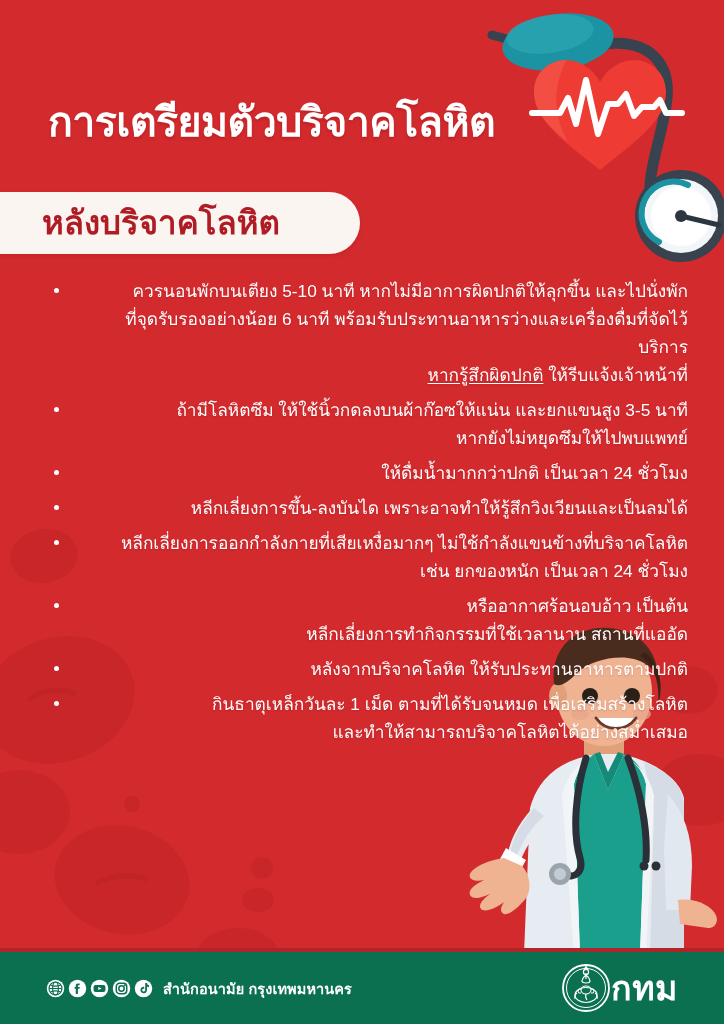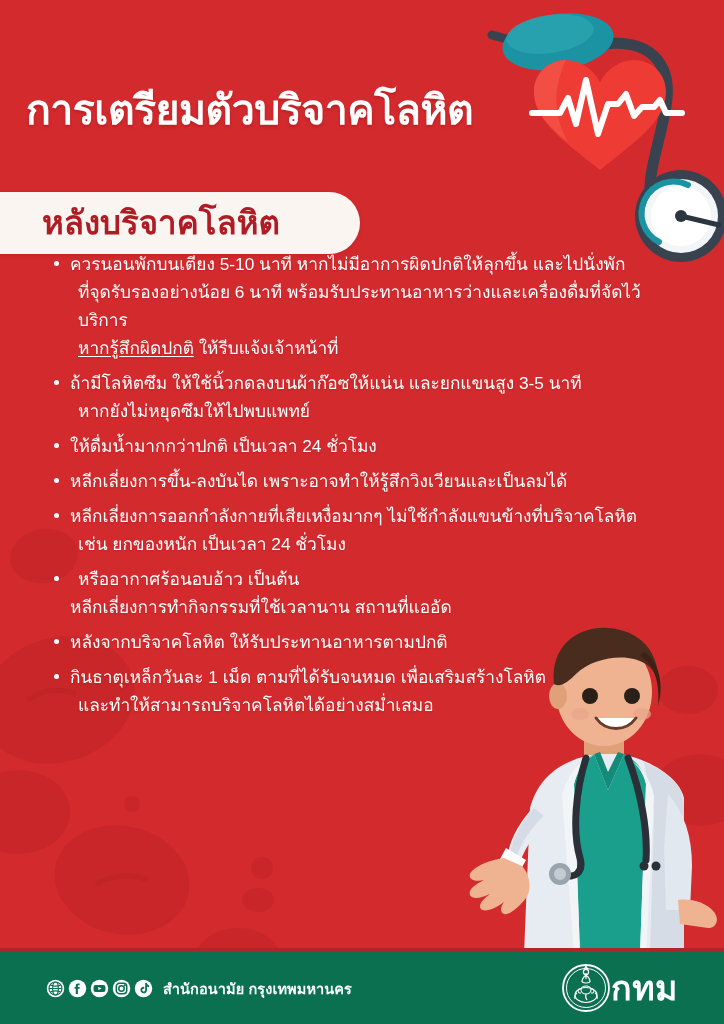--- a/index.html
+++ b/index.html
@@ -28,21 +28,22 @@
   .bg-cells { position: absolute; inset: 0; z-index: 0; pointer-events: none; }
 
   
   .title-wrap {
     position: absolute;
     left: 0; top: 88px;
     width: 652px;
     height: 70px;
     z-index: 6;
     display: flex;
-    padding-left: 26px;
+    align-items: center;
+    padding-left: 48px;
   }
   .main-title {
     color: #ffffff;
     font-size: 41px;
     font-weight: bold;
     letter-spacing: -0.5px;
     line-height: 1.1;
     white-space: nowrap;
     text-shadow: 0 2px 3px rgba(120,10,10,0.28);
   }
@@ -65,23 +66,24 @@
     color: #b01c24;
     font-size: 33px;
     font-weight: bold;
     line-height: 1.05;
     white-space: nowrap;
   }
 
   
   .content {
     position: absolute;
-    left: 48px; top: 250px;
+    left: 48px; top: 277px;
     width: 640px;
     z-index: 5;
+    text-align: right;
   }
   .bullet-item {
     position: relative;
     padding-left: 22px;
     margin-bottom: 7px;
     color: #ffffff;
     font-size: 17.3px;
     line-height: 1.62;
     text-shadow: 0 1px 2px rgba(120,12,12,0.22);
   }

